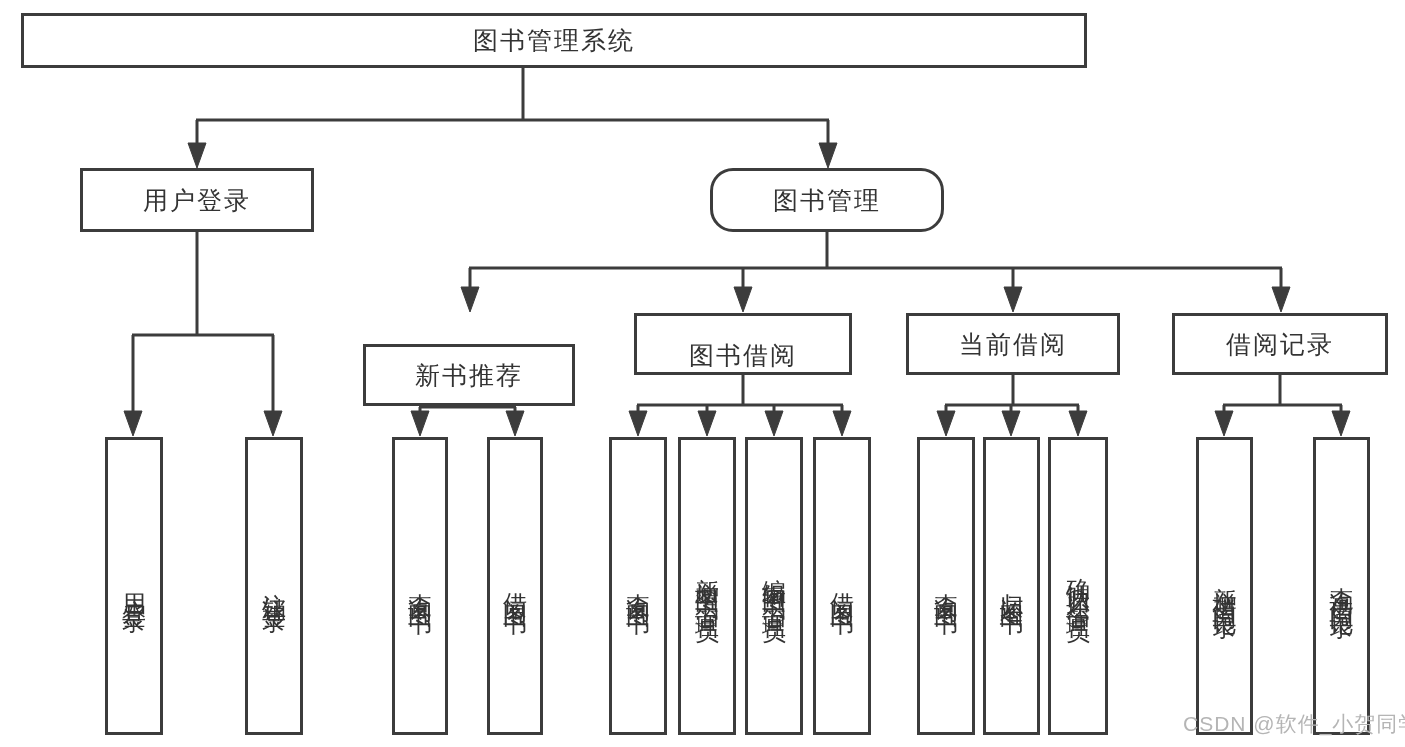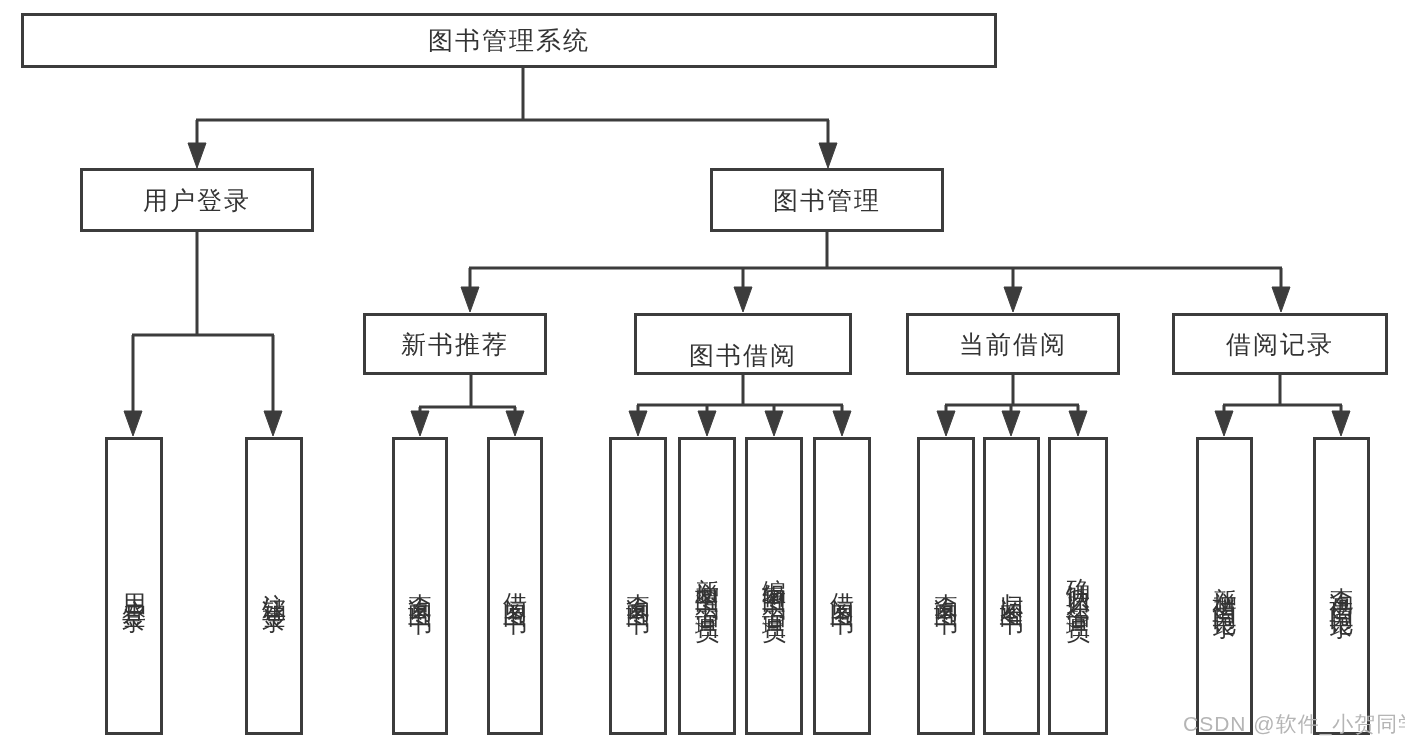--- a/index.html
+++ b/index.html
@@ -42,21 +42,21 @@
     white-space: nowrap;
   }
   .leaf .v-label {
     writing-mode: vertical-rl;
     text-orientation: mixed;
     font-size: 24px;
     line-height: 1;
     letter-spacing: 6px;
     white-space: nowrap;
   }
-  .root-node   { left: 21px;  top: 13px;  width: 976px; height: 55px; }
+  .root-node   { left: 21px;  top: 13px;  width: 1066px; height: 55px; }
   .lvl1        { top: 168px; height: 64px; }
   .lvl2        { top: 313px; height: 62px; }
   .leaf        { top: 437px; height: 298px; }
   .watermark {
     position: absolute;
     left: 1183px;
     top: 710px;
     font-size: 21px;
     color: #b5b5b5;
     white-space: nowrap;
@@ -127,25 +127,25 @@
       </g>
   </svg>
 
   <div class="box root-node">
     <span class="h-label">图书管理系统</span>
   </div>
 
   <div class="box lvl1" style="left:80px;width:234px;">
     <span class="h-label">用户登录</span>
   </div>
-  <div class="box lvl1" style="left:710px;width:234px;">
+  <div class="box lvl1" style="left:710px;width:234px;border-radius:23px;">
     <span class="h-label">图书管理</span>
   </div>
 
-  <div class="box lvl2" style="left:363px;width:184px;">
+  <div class="box lvl2" style="left:363px;width:212px;margin-top:31px;">
     <span class="h-label">新书推荐</span>
   </div>
   <div class="box lvl2" style="left:634px;width:218px;align-items:flex-end;">
     <span class="h-label">图书借阅</span>
   </div>
   <div class="box lvl2" style="left:1172px;width:216px;">
     <span class="h-label">借阅记录</span>
   </div>
   <div class="box lvl2" style="left:906px;width:214px;">
     <span class="h-label">当前借阅</span>

